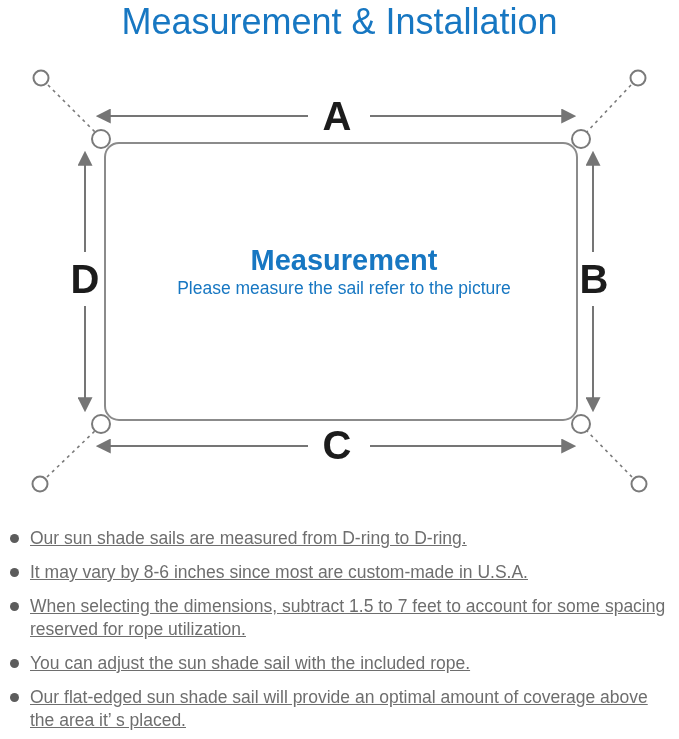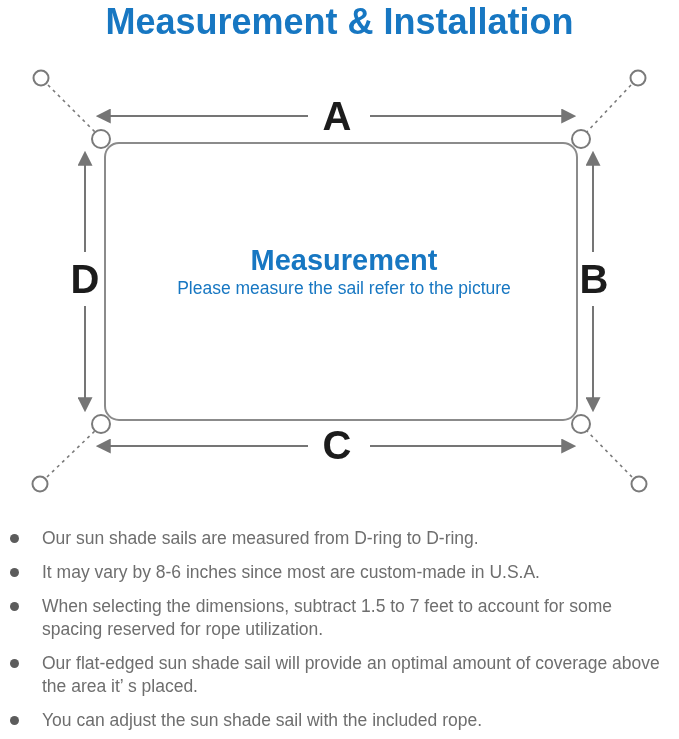--- a/index.html
+++ b/index.html
@@ -14,21 +14,21 @@
     position:relative;
     width:679px;height:739px;
     background:#ffffff;
     font-family:"Liberation Sans", sans-serif;
     overflow:hidden;
   }
   .page-title{
     position:absolute;top:0;left:0;width:679px;
     margin:0;padding-top:1px;
     text-align:center;
-    font-size:36px;line-height:42px;font-weight:bold;
+    font-size:36px;line-height:42px;font-weight:normal;
     color:var(--accent);
     letter-spacing:0px;
   }
   .diagram-svg{
     position:absolute;top:0;left:0;
   }
   .dim-label{
     font-family:"Liberation Sans", sans-serif;
     font-weight:bold;font-size:40px;
     fill:var(--label-black);
@@ -42,24 +42,25 @@
     font-family:"Liberation Sans", sans-serif;
     font-size:17.5px;
     fill:var(--accent);
   }
   .notes{
     position:absolute;top:527px;left:10px;
     width:660px;
     margin:0;padding:0;list-style:none;
   }
   .note-item{
-    display:flex;align-items:flex-start;gap:23px;
+    display:flex;align-items:flex-start;gap:11px;
     margin:0 0 11px 0;
     font-size:17.5px;line-height:23px;
     color:var(--text-gray);
+    text-decoration:underline;
   }
   .note-dot{
     flex:none;width:9px;height:9px;border-radius:50%;
     background:var(--dot-gray);
     margin-top:7px;
   }
 </style>
 </head>
 <body>
 
@@ -125,21 +126,21 @@
     <li class="note-item">
       <span class="note-dot"></span>
       <span>It may vary by 8-6 inches since most are custom-made in U.S.A.</span>
     </li>
     <li class="note-item">
       <span class="note-dot"></span>
       <span>When selecting the dimensions, subtract 1.5 to 7 feet to account for some spacing reserved for rope utilization.</span>
     </li>
     <li class="note-item">
       <span class="note-dot"></span>
-      <span>Our flat-edged sun shade sail will provide an optimal amount of coverage above the area it’ s placed.</span>
+      <span>You can adjust the sun shade sail with the included rope.</span>
     </li>
     <li class="note-item">
       <span class="note-dot"></span>
-      <span>You can adjust the sun shade sail with the included rope.</span>
+      <span>Our flat-edged sun shade sail will provide an optimal amount of coverage above the area it’ s placed.</span>
     </li>
   </ul>
 
 </div>
 
 </body></html>

